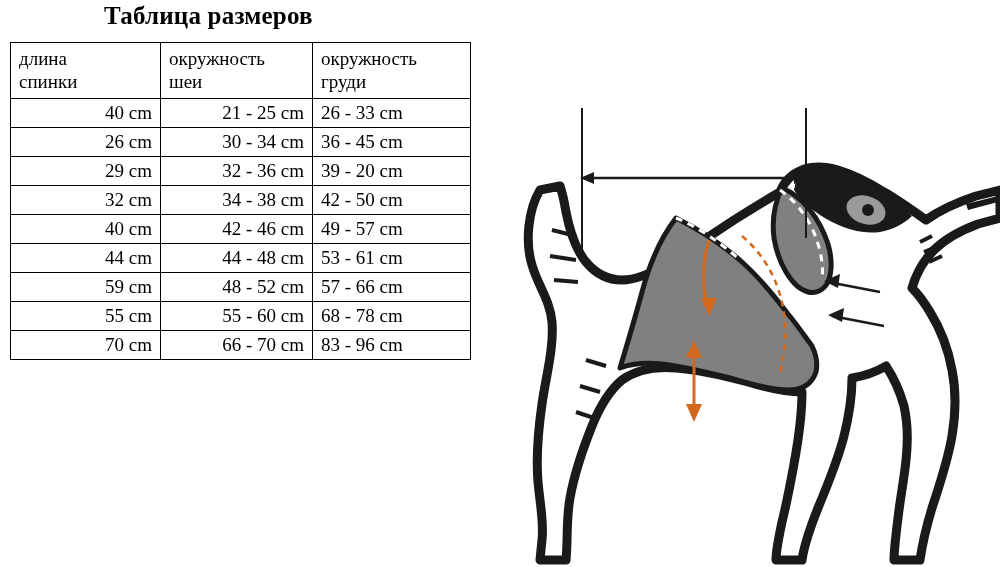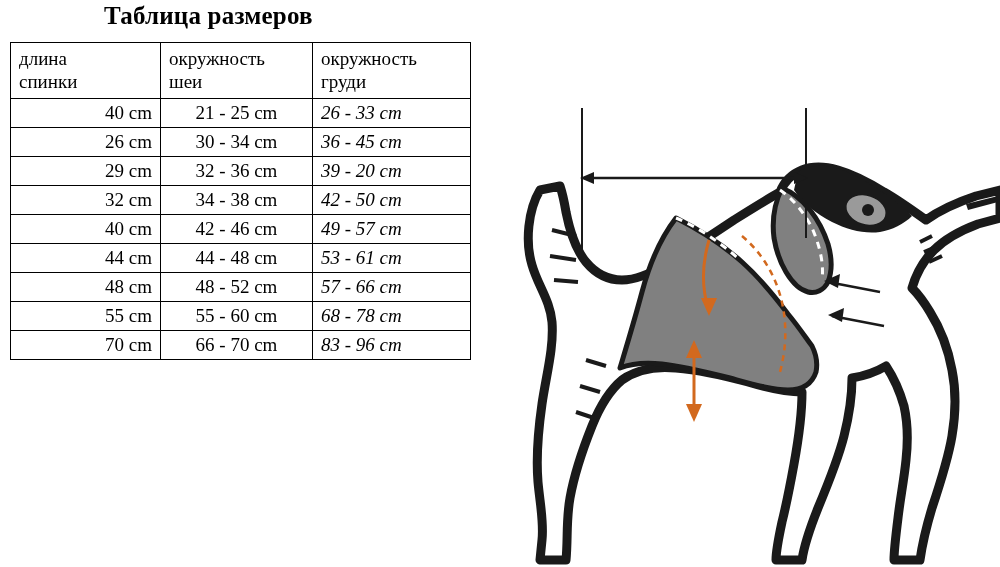--- a/index.html
+++ b/index.html
@@ -61,22 +61,22 @@
     vertical-align: top;
     height: 56px;
     line-height: 1.22;
     padding-top: 4px;
   }
   table.size-table col.c1 { width: 150px; }
   table.size-table col.c2 { width: 152px; }
   table.size-table col.c3 { width: 158px; }
 
   td.col1 { text-align: right; padding-right: 44px; }
-  td.col2 { text-align: center;  padding-left: 20px; }
-  td.col3 { text-align: left;  padding-left: 24px; font-style: italic; }
+  td.col2 { text-align: right;  padding-left: 20px; }
+  td.col3 { text-align: left;  padding-left: 24px; }
 
   
   .illus {
     position: absolute;
     left: 480px;
     top: 60px;
     width: 520px;
     height: 505px;
   }
   .illus svg { display: block; }
@@ -136,21 +136,21 @@
             <td class="col1">40 cm</td>
             <td class="col2">42 - 46 cm</td>
             <td class="col3">49 - 57 cm</td>
           </tr>
           <tr>
             <td class="col1">44 cm</td>
             <td class="col2">44 - 48 cm</td>
             <td class="col3">53 - 61 cm</td>
           </tr>
           <tr>
-            <td class="col1">48 cm</td>
+            <td class="col1">59 cm</td>
             <td class="col2">48 - 52 cm</td>
             <td class="col3">57 - 66 cm</td>
           </tr>
           <tr>
             <td class="col1">55 cm</td>
             <td class="col2">55 - 60 cm</td>
             <td class="col3">68 - 78 cm</td>
           </tr>
           <tr>
             <td class="col1">70 cm</td>

